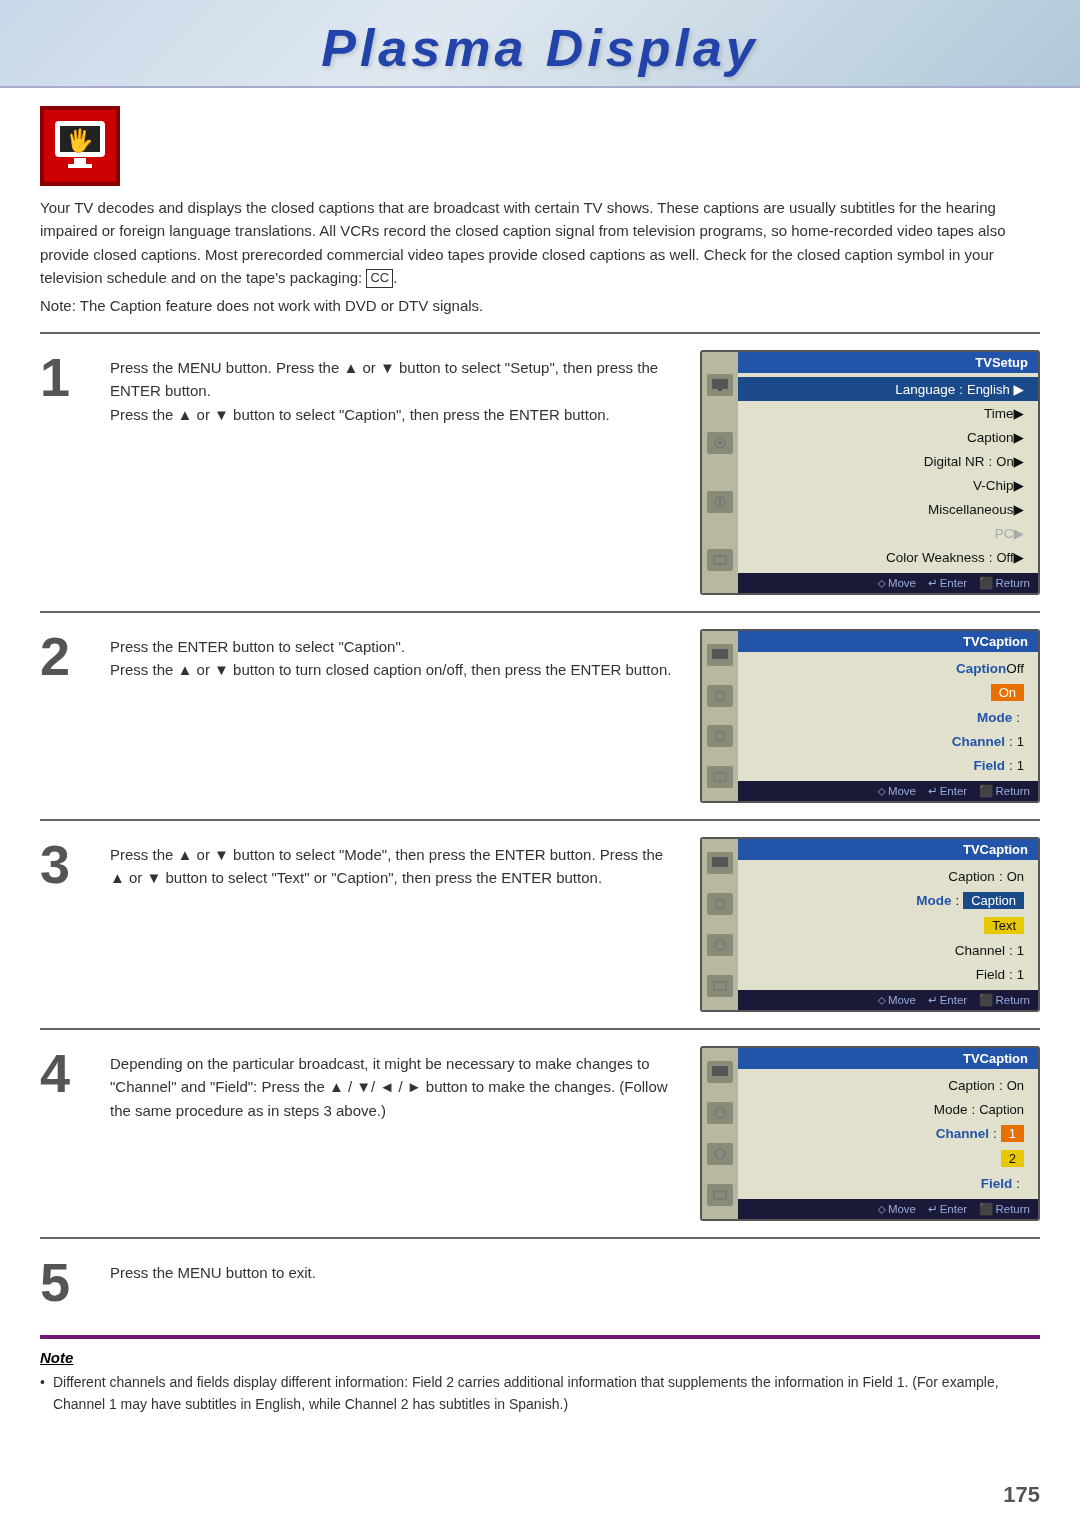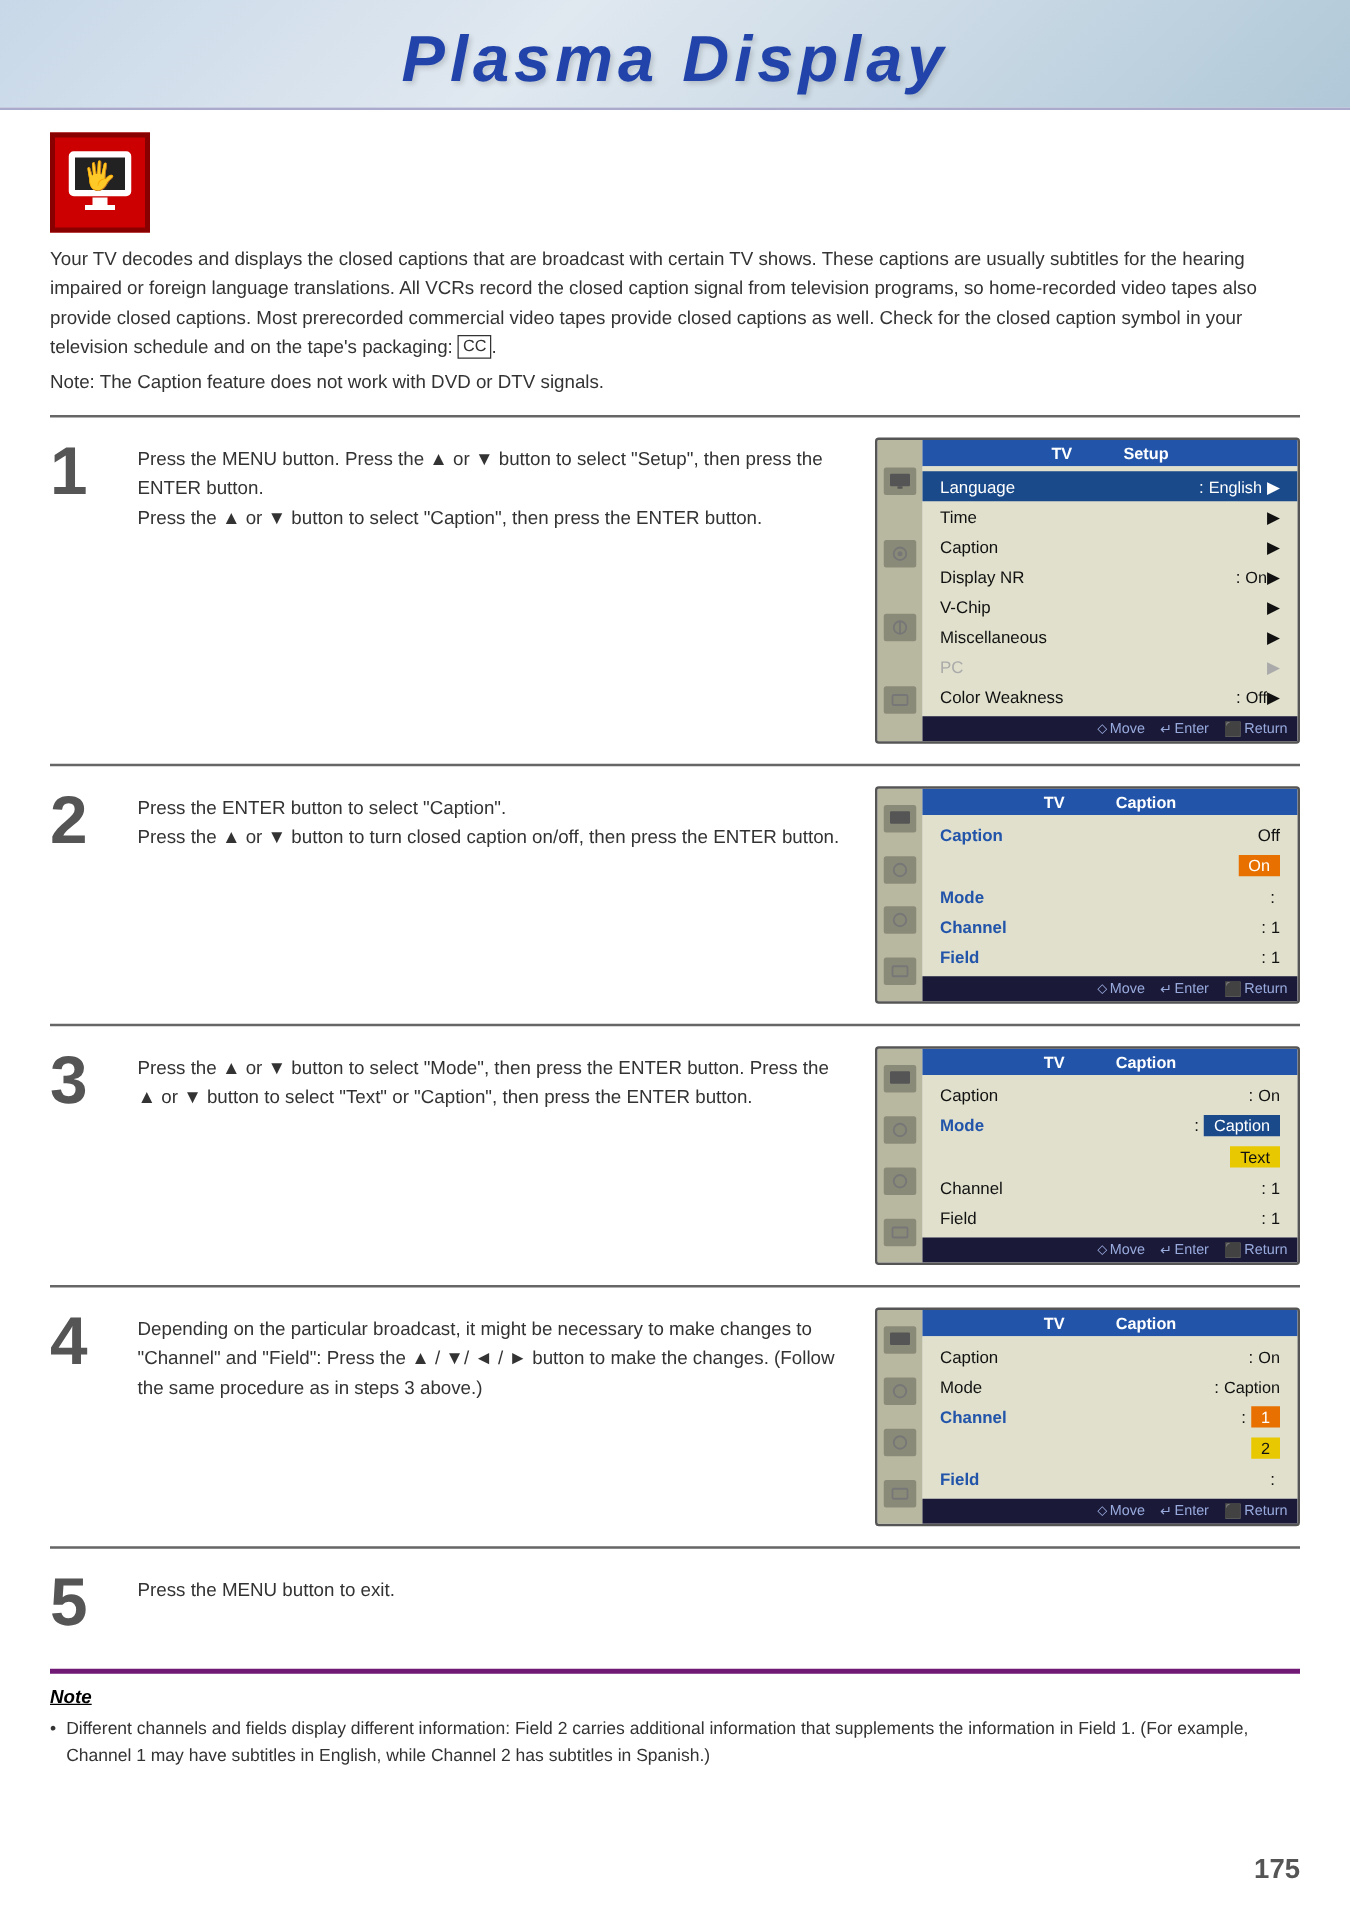--- a/index.html
+++ b/index.html
@@ -115,21 +115,21 @@
       align-items: center;
       padding: 4px 14px;
       font-size: 13.5px;
       color: #111;
       min-height: 24px;
     }
     .menu-item.selected {
       background: #1a4a8a;
       color: #fff;
     }
-    .menu-item .item-label { flex: 1; }
+    .menu-item .item-label { flex: 1; text-align: right; }
     .menu-item .item-value {
       color: inherit;
       font-size: 13px;
     }
     .menu-item .item-colon { margin: 0 4px; }
 
     
     .highlight-orange {
       background: #e87000;
       color: #fff;
@@ -229,25 +229,24 @@
     .tv-icon-item svg { width: 18px; height: 14px; }
     .tv-main-area {
       flex: 1;
       display: flex;
       flex-direction: column;
     }
     .tv-title-bar {
       background: #2255aa;
       color: #fff;
       display: flex;
-      justify-content: center;
+      justify-content: flex-end;
       padding: 3px 10px;
       font-size: 13px;
       font-weight: bold;
-      gap: 41px;
     }
     .tv-content-area {
       background: #e0e0cc;
       flex: 1;
       padding: 4px 0;
     }
     .tv-footer {
       background: #1a1a38;
       color: #99aadd;
       display: flex;
@@ -335,21 +334,21 @@
               </div>
               <div class="menu-item">
                 <span class="item-label">Time</span>
                 <span style="margin-left:auto">▶</span>
               </div>
               <div class="menu-item">
                 <span class="item-label">Caption</span>
                 <span style="margin-left:auto">▶</span>
               </div>
               <div class="menu-item">
-                <span class="item-label">Display NR</span>
+                <span class="item-label">Digital NR</span>
                 <span class="item-colon">:</span>
                 <span class="item-value">On</span>
                 <span style="margin-left:auto">▶</span>
               </div>
               <div class="menu-item">
                 <span class="item-label">V-Chip</span>
                 <span style="margin-left:auto">▶</span>
               </div>
               <div class="menu-item">
                 <span class="item-label">Miscellaneous</span>

